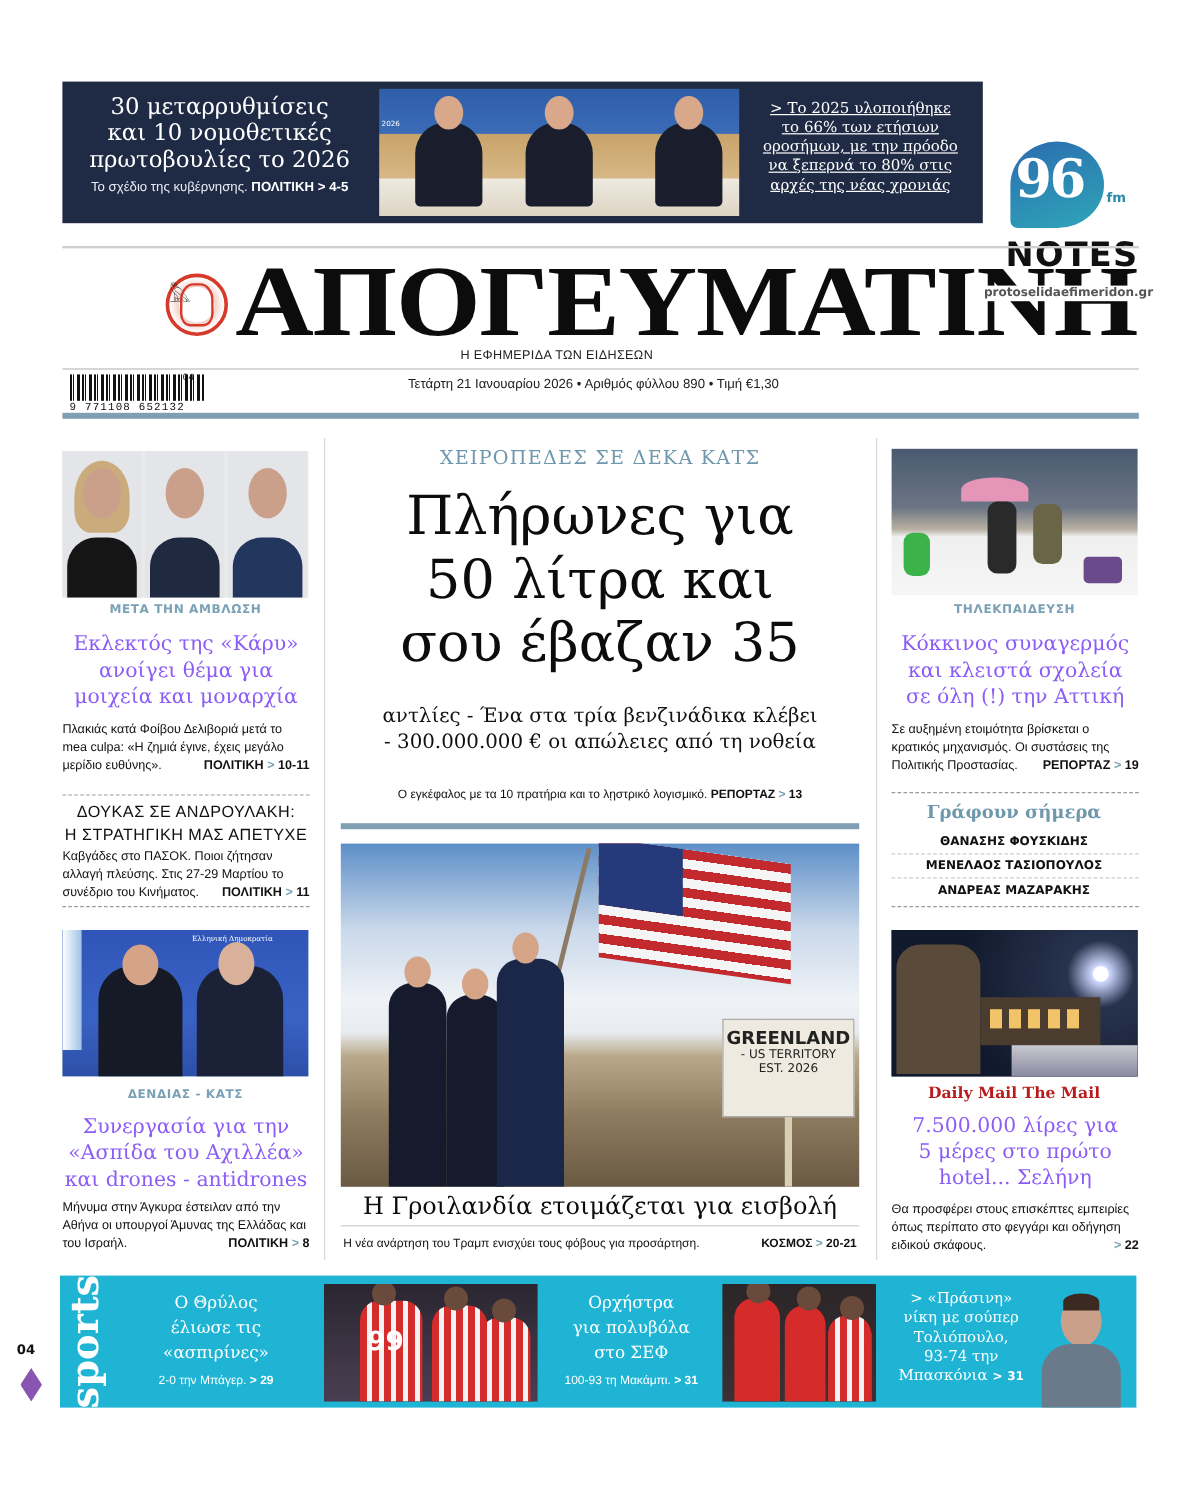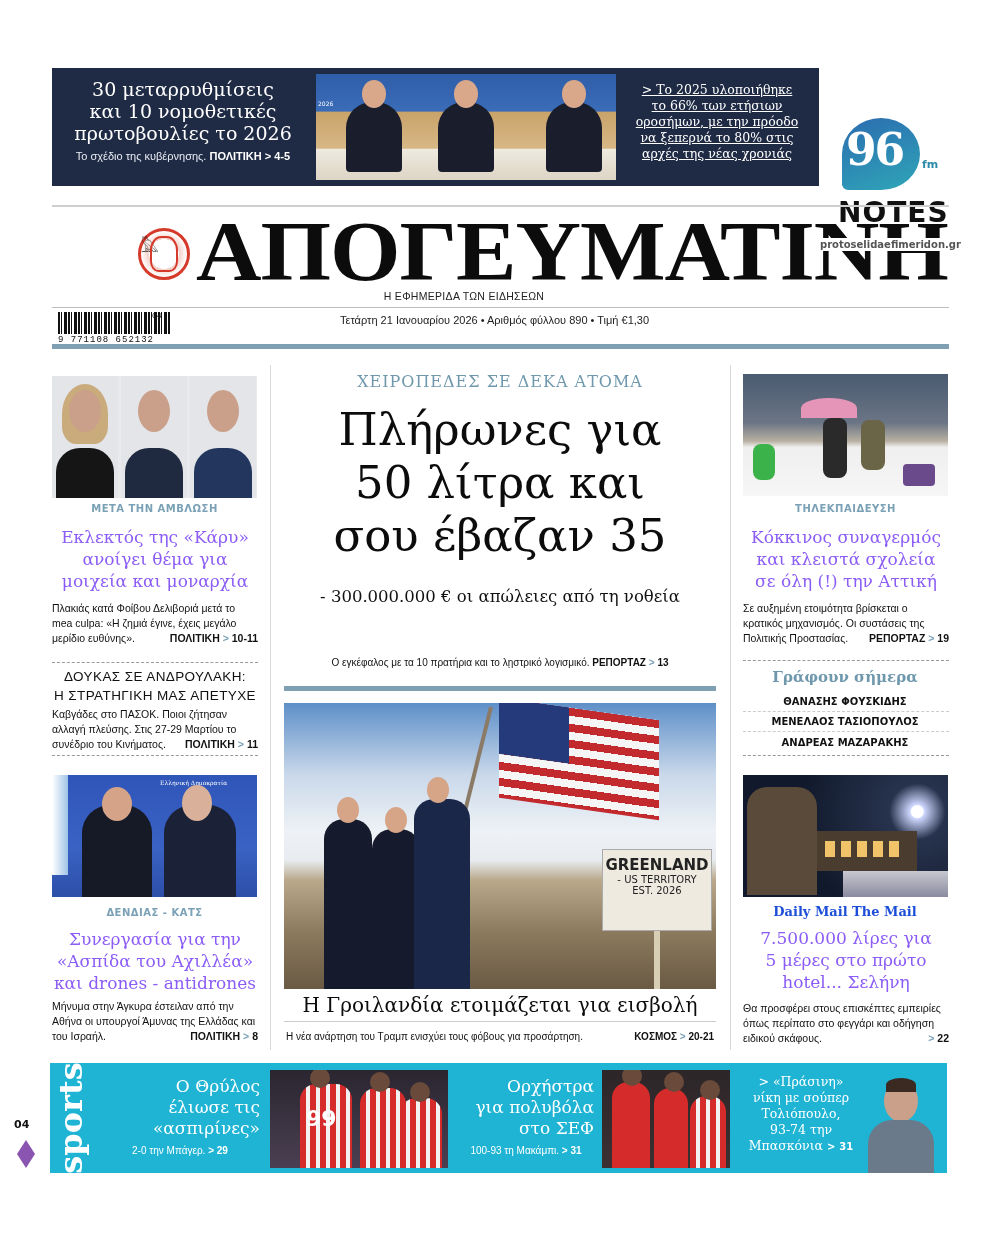--- a/index.html
+++ b/index.html
@@ -76,29 +76,29 @@
   .g-sign .s2 { font-size: 10px; }
   .g-post { position: absolute; left: 370px; top: 216px; width: 6px; height: 70px; background: #d8cdb5; }
   .green-head { left: 282px; top: 993px; width: 436px; text-align: center; font-family: "DejaVu Serif", serif; font-size: 20px; color: #0c0c0c; }
   .green-sub { left: 286px; top: 1031px; width: 428px; font-family: "Liberation Sans", sans-serif; font-size: 10px; color: #111; }
 
   
   .rc-photo1 { left: 743px; top: 374px; width: 205px; height: 122px; background: linear-gradient(180deg, #4a5a70 0%, #6b7585 40%, #b8b0a2 55%, #efefef 60%, #f6f6f6 100%); }
   .rc-photo2 { left: 743px; top: 775px; width: 205px; height: 122px; background: radial-gradient(circle at 85% 30%, #ffffff 0 6px, #cfd8ff 7px, #27324d 28px, #111a2c 60%), #111a2c; }
   .writers-title { left: 740px; top: 668px; width: 210px; text-align: center; font-family: "DejaVu Serif", serif; font-weight: bold; font-size: 15px; color: #6f98ad; }
   .writer { left: 740px; width: 210px; text-align: center; font-family: "DejaVu Sans", sans-serif; font-weight: bold; font-size: 10px; color: #111; }
-  .dailymail { left: 740px; top: 904px; width: 210px; text-align: center; font-family: "DejaVu Serif", serif; font-weight: bold; font-size: 13px; color: #1d4ed8; }
+  .dailymail { left: 740px; top: 904px; width: 210px; text-align: center; font-family: "DejaVu Serif", serif; font-weight: bold; font-size: 13px; color: #b91c1c; }
 
   
   .page-no { left: 14px; top: 1118px; font-family: "DejaVu Sans", sans-serif; font-weight: bold; font-size: 11px; color: #111; }
   .diamond { left: 17px; top: 1140px; width: 18px; height: 28px; background: #8a55b0; clip-path: polygon(50% 0, 100% 50%, 50% 100%, 0 50%); }
   .sports-bar { left: 50px; top: 1063px; width: 897px; height: 110px; background: #1fb4d4; }
   .sports-word { left: 52px; top: 1063px; width: 38px; height: 110px; display: flex; align-items: center; justify-content: center; }
   .sports-word span { transform: rotate(-90deg); font-family: "DejaVu Serif", serif; font-weight: bold; font-size: 32px; color: #fff; white-space: nowrap; display: block; }
-  .sp-head { font-family: "DejaVu Serif", serif; font-size: 17px; line-height: 21px; color: #fff; text-align: right; }
+  .sp-head { font-family: "DejaVu Serif", serif; font-size: 14px; line-height: 21px; color: #fff; text-align: center; }
   .sp-sub { font-family: "Liberation Sans", sans-serif; font-size: 10px; color: #fff; text-align: center; margin-top: 6px; }
   .sp-sub b { font-weight: bold; }
   .sp-photo { top: 1070px; height: 98px; overflow: hidden; }
   .sp-player { position: absolute; bottom: 0; width: 40px; height: 80px; background: repeating-linear-gradient(90deg, #d52b2b 0 6px, #f2f2f2 6px 10px); border-radius: 16px 16px 0 0; }
   .sp-player::before { content: ""; position: absolute; top: -16px; left: 10px; width: 20px; height: 20px; border-radius: 50%; background: #6a4a3a; }
   .sp-right-text { font-family: "DejaVu Serif", serif; font-size: 12.5px; line-height: 16px; color: #fff; text-align: center; }
 </style>
 </head>
 <body>
 
@@ -200,27 +200,28 @@
   <div class="col-head">και drones - antidrones</div>
 </div>
 <div class="abs col-body" style="left:52px;top:999px;width:206px;">
   <span>Μήνυμα στην Άγκυρα έστειλαν από την Αθήνα οι υπουργοί Άμυνας της Ελλάδας και του Ισραήλ.</span>
   <span class="ref"><span>ΠΟΛΙΤΙΚΗ</span> <span class="arrow">&gt;</span> <span>8</span></span>
 </div>
 
 <div class="abs" style="left:270px;top:365px;width:1px;height:685px;background:#d8d8d8;"></div>
 <div class="abs" style="left:730px;top:365px;width:1px;height:685px;background:#d8d8d8;"></div>
 
-<div class="abs center-kicker">ΧΕΙΡΟΠΕΔΕΣ ΣΕ ΔΕΚΑ ΑΤΟΜΑ</div>
+<div class="abs center-kicker">ΧΕΙΡΟΠΕΔΕΣ ΣΕ ΔΕΚΑ ΚΑΤΣ</div>
 <div class="abs center-head">
   <div>Πλήρωνες για</div>
   <div>50 λίτρα και</div>
   <div>σου έβαζαν 35</div>
 </div>
 <div class="abs center-deck">
+  <div>αντλίες - Ένα στα τρία βενζινάδικα κλέβει</div>
   <div>- 300.000.000 € οι απώλειες από τη νοθεία</div>
 </div>
 <div class="abs center-sub">
   <span>Ο εγκέφαλος με τα 10 πρατήρια και το λῃστρικό λογισμικό.</span>
   <b><span>ΡΕΠΟΡΤΑΖ</span> <span style="color:#7aa1b6;">&gt;</span> <span>13</span></b>
 </div>
 <div class="abs center-rule"></div>
 
 <div class="abs green-photo">
   <div class="g-pole"></div>

